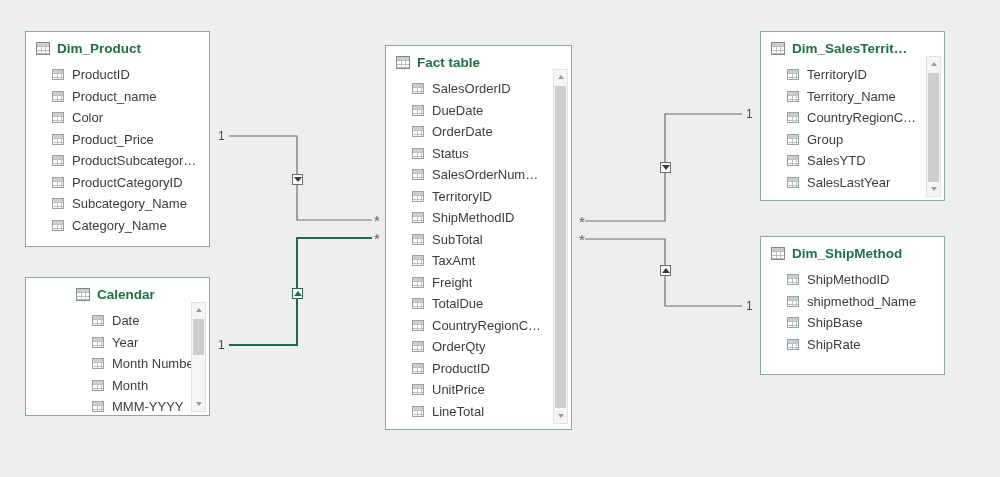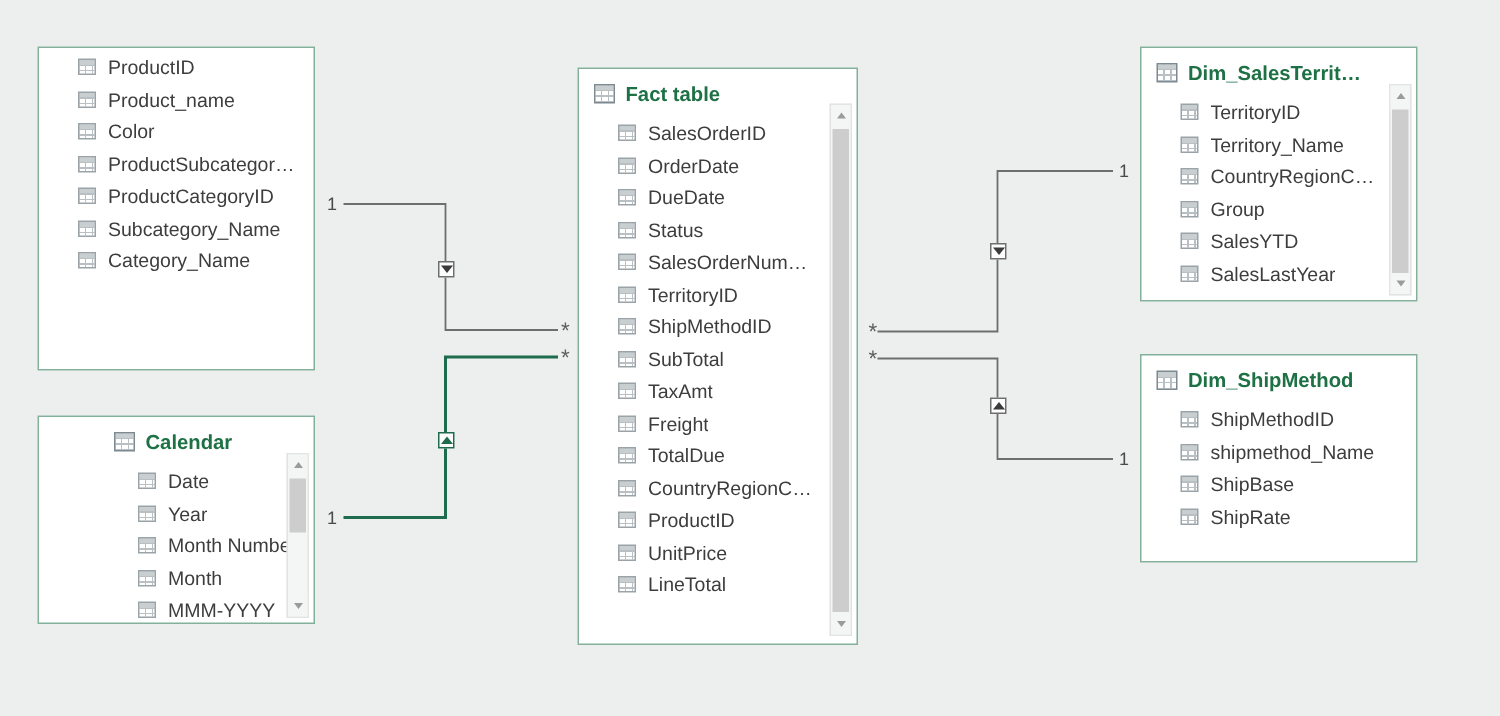--- a/index.html
+++ b/index.html
@@ -182,32 +182,40 @@
   <div class="card-label" style="left:218px; top:130px;">1</div>
   <div class="card-label star" style="left:374px; top:213px;">*</div>
   <div class="card-label star" style="left:374px; top:231px;">*</div>
   <div class="card-label" style="left:218px; top:339px;">1</div>
   <div class="card-label star" style="left:579px; top:214px;">*</div>
   <div class="card-label" style="left:746px; top:108px;">1</div>
   <div class="card-label star" style="left:579px; top:232px;">*</div>
   <div class="card-label" style="left:746px; top:300px;">1</div>
 
   <div class="tbl" style="left:25px; top:31px; width:185px; height:216px;">
+    <div class="tbl-head">
+      <span class="gicon hd"></span>
+      <span>Dim_Product</span>
+    </div>
     <div class="tbl-body">
       <div class="fld">
           <span class="gicon"></span>
           <span class="t">ProductID</span>
         </div>
       <div class="fld">
           <span class="gicon"></span>
           <span class="t">Product_name</span>
         </div>
       <div class="fld">
           <span class="gicon"></span>
           <span class="t">Color</span>
+        </div>
+      <div class="fld">
+          <span class="gicon"></span>
+          <span class="t">Product_Price</span>
         </div>
       <div class="fld">
           <span class="gicon"></span>
           <span class="t">ProductSubcategor…</span>
         </div>
       <div class="fld">
           <span class="gicon"></span>
           <span class="t">ProductCategoryID</span>
         </div>
       <div class="fld">
@@ -264,28 +272,28 @@
       <span class="gicon hd"></span>
       <span>Fact table</span>
     </div>
     <div class="tbl-body">
       <div class="fld">
           <span class="gicon"></span>
           <span class="t">SalesOrderID</span>
         </div>
       <div class="fld">
           <span class="gicon"></span>
+          <span class="t">DueDate</span>
+        </div>
+      <div class="fld">
+          <span class="gicon"></span>
           <span class="t">OrderDate</span>
         </div>
       <div class="fld">
           <span class="gicon"></span>
-          <span class="t">DueDate</span>
-        </div>
-      <div class="fld">
-          <span class="gicon"></span>
           <span class="t">Status</span>
         </div>
       <div class="fld">
           <span class="gicon"></span>
           <span class="t">SalesOrderNum…</span>
         </div>
       <div class="fld">
           <span class="gicon"></span>
           <span class="t">TerritoryID</span>
         </div>
@@ -305,20 +313,24 @@
           <span class="gicon"></span>
           <span class="t">Freight</span>
         </div>
       <div class="fld">
           <span class="gicon"></span>
           <span class="t">TotalDue</span>
         </div>
       <div class="fld">
           <span class="gicon"></span>
           <span class="t">CountryRegionC…</span>
+        </div>
+      <div class="fld">
+          <span class="gicon"></span>
+          <span class="t">OrderQty</span>
         </div>
       <div class="fld">
           <span class="gicon"></span>
           <span class="t">ProductID</span>
         </div>
       <div class="fld">
           <span class="gicon"></span>
           <span class="t">UnitPrice</span>
         </div>
       <div class="fld">

